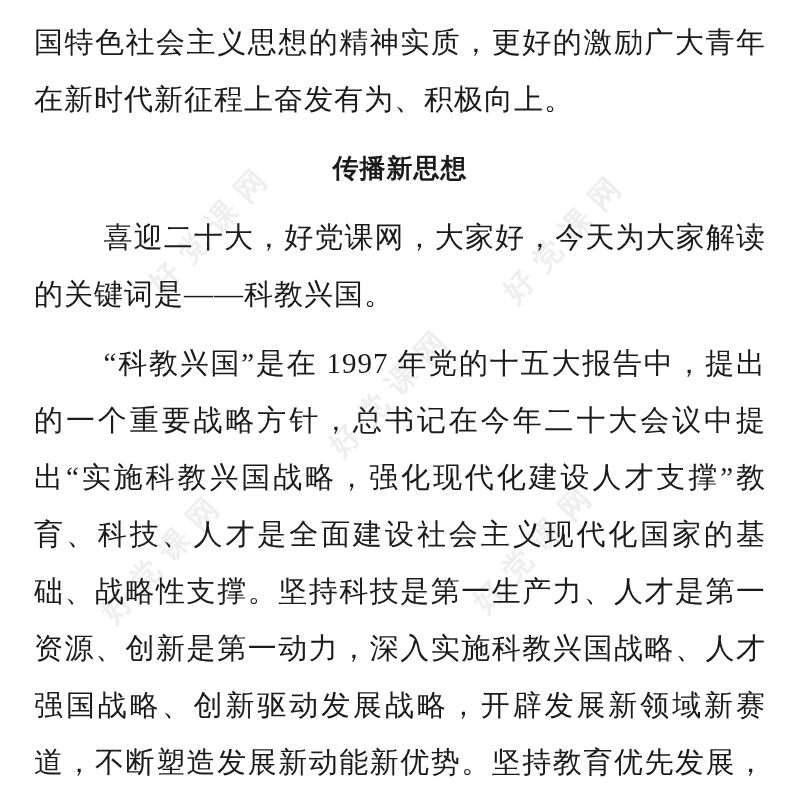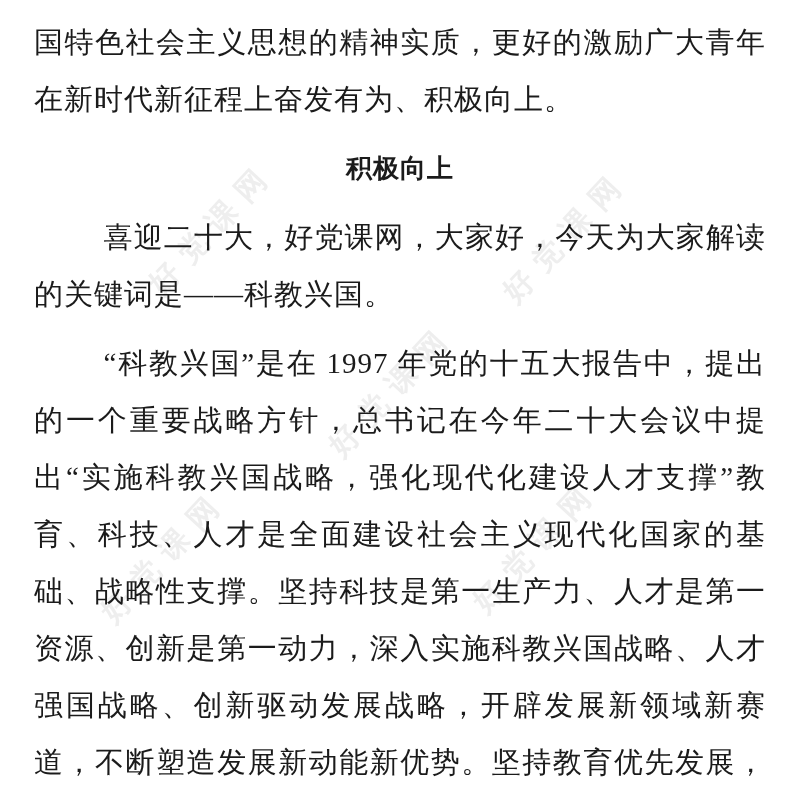--- a/index.html
+++ b/index.html
@@ -82,20 +82,20 @@
     <span class="wm b">好党课网</span>
     <span class="wm c">好党课网</span>
     <span class="wm d">好党课网</span>
     <span class="wm e">好党课网</span>
   </div>
 
   <div class="content-layer">
     <p class="para">国特色社会主义思想的精神实质，更好的激励广大青年在新时代新征程上奋发有为、积极向上。</p>
 
 
-    <h2 class="heading">积极向上</h2>
+    <h2 class="heading">传播新思想</h2>
 
     <p class="para indent">喜迎二十大，好党课网，大家好，今天为大家解读的关键词是——科教兴国。</p>
 
     <p class="para indent">“科教兴国”是在 1997 年党的十五大报告中，提出的一个重要战略方针，总书记在今年二十大会议中提出“实施科教兴国战略，强化现代化建设人才支撑”教育、科技、人才是全面建设社会主义现代化国家的基础、战略性支撑。坚持科技是第一生产力、人才是第一资源、创新是第一动力，深入实施科教兴国战略、人才强国战略、创新驱动发展战略，开辟发展新领域新赛道，不断塑造发展新动能新优势。坚持教育优先发展，科技自立自强，人才引领驱动，加快建设教育强</p>
   </div>
 
 </div>
 
 </body></html>

